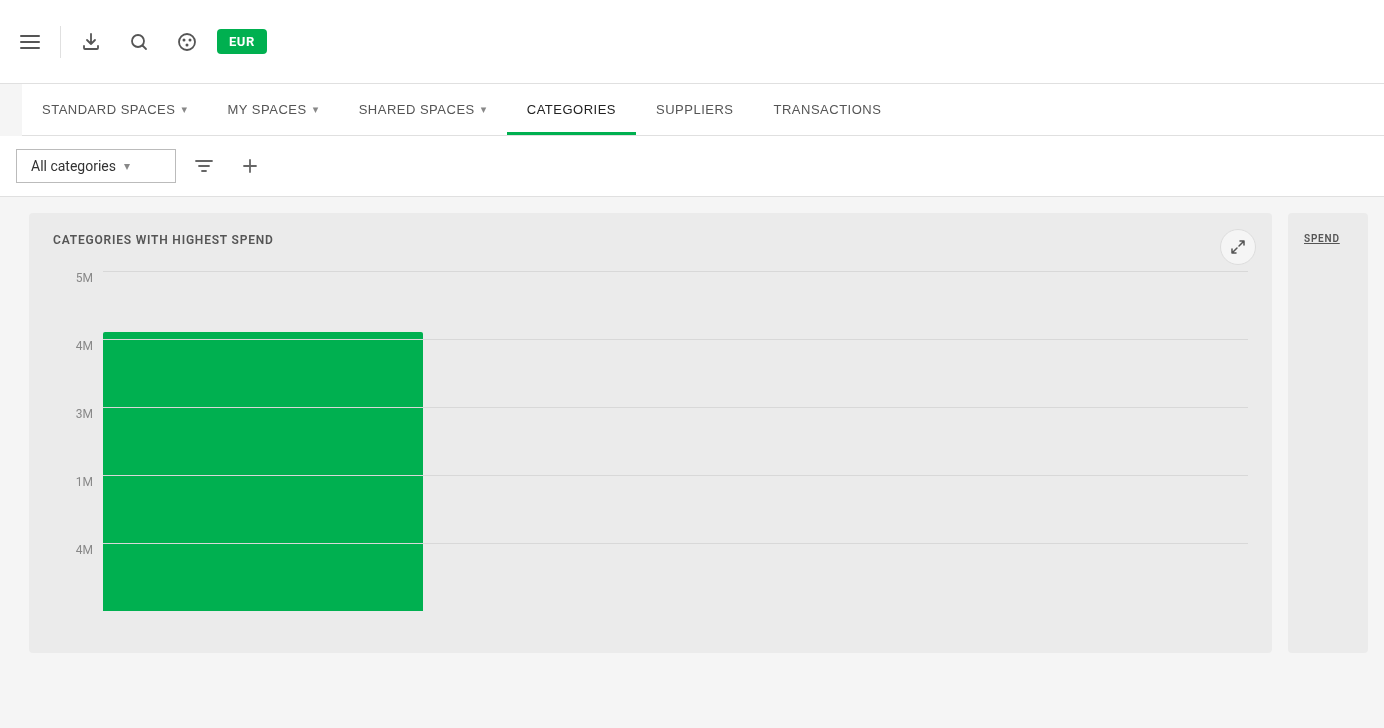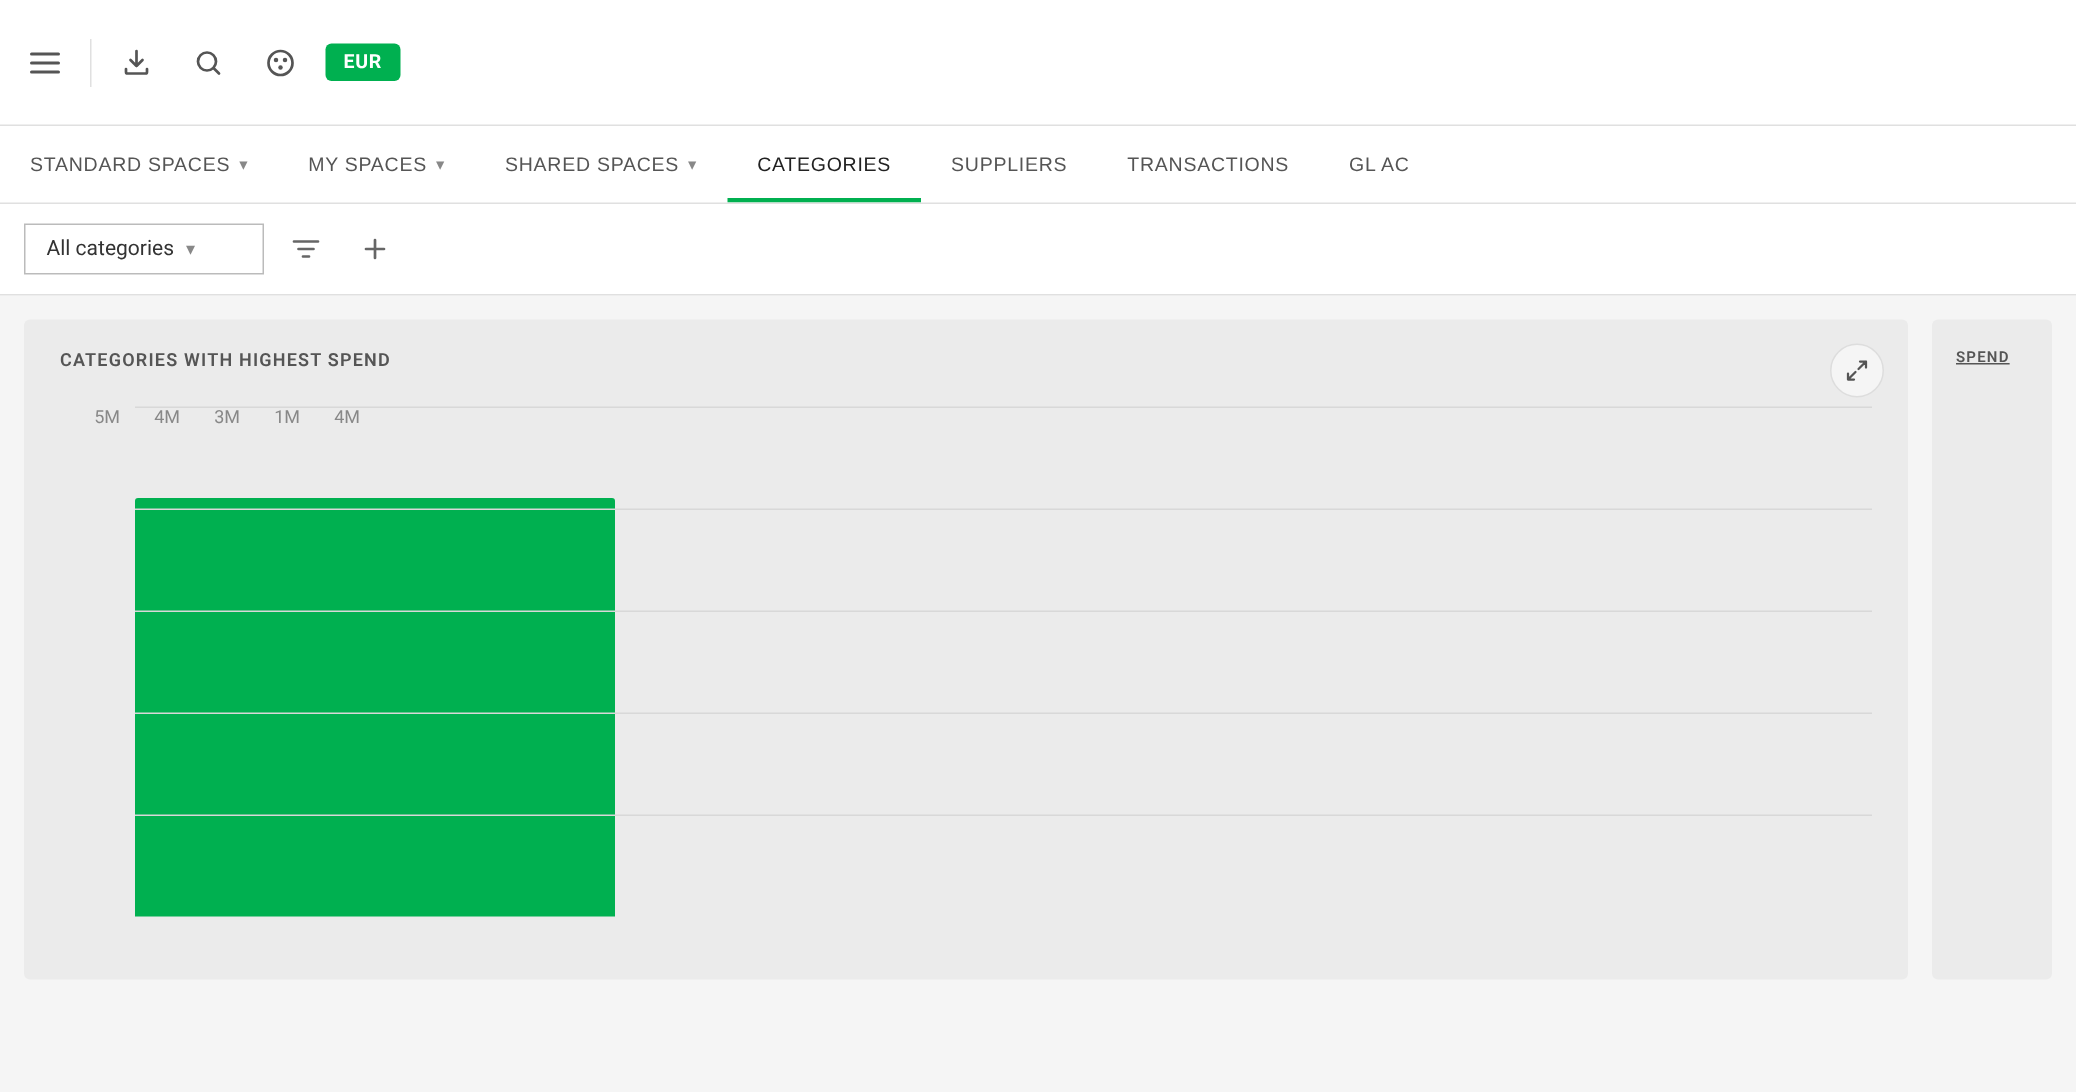--- a/index.html
+++ b/index.html
@@ -47,20 +47,21 @@
 
     
     .nav-tabs {
       display: flex;
       align-items: flex-end;
       background: #fff;
       border-bottom: 1px solid #e0e0e0;
       padding: 0 0;
       height: 52px;
       overflow: hidden;
+      margin-left: 22px;
     }
     .nav-tab {
       display: flex;
       align-items: center;
       height: 52px;
       padding: 0 20px;
       font-size: 13px;
       font-weight: 500;
       letter-spacing: 0.5px;
       color: #555;
@@ -124,20 +125,21 @@
       color: #666;
       font-size: 18px;
       border-radius: 4px;
     }
 
     
     .main-content {
       padding: 16px;
       display: flex;
       gap: 16px;
+      margin-left: 13px;
     }
 
     
     .chart-card {
       background: #ebebeb;
       border-radius: 4px;
       flex: 1;
       min-height: 440px;
       padding: 20px 24px;
       position: relative;
@@ -174,21 +176,21 @@
       height: 340px;
       position: relative;
       padding-left: 50px;
     }
     .y-axis-labels {
       position: absolute;
       left: 0;
       top: 0;
       bottom: 0;
       display: flex;
-      flex-direction: row;
+      flex-direction: column;
       justify-content: space-between;
       padding-bottom: 0;
     }
     .y-label {
       font-size: 12px;
       color: #888;
       text-align: right;
       width: 40px;
     }
     .bars-container {
@@ -287,23 +289,20 @@
     <span class="chevron">▾</span>
   </button>
   <button class="nav-tab active">
     <span>CATEGORIES</span>
   </button>
   <button class="nav-tab">
     <span>SUPPLIERS</span>
   </button>
   <button class="nav-tab">
     <span>TRANSACTIONS</span>
-  </button>
-  <button class="nav-tab">
-    <span>GL AC</span>
   </button>
 </nav>
 
 <div class="filter-bar">
   <div class="category-select">
     <span>All categories</span>
     <span class="caret">▾</span>
   </div>
   <button class="icon-btn">
     <svg width="20" height="20" viewBox="0 0 20 20" fill="none">

